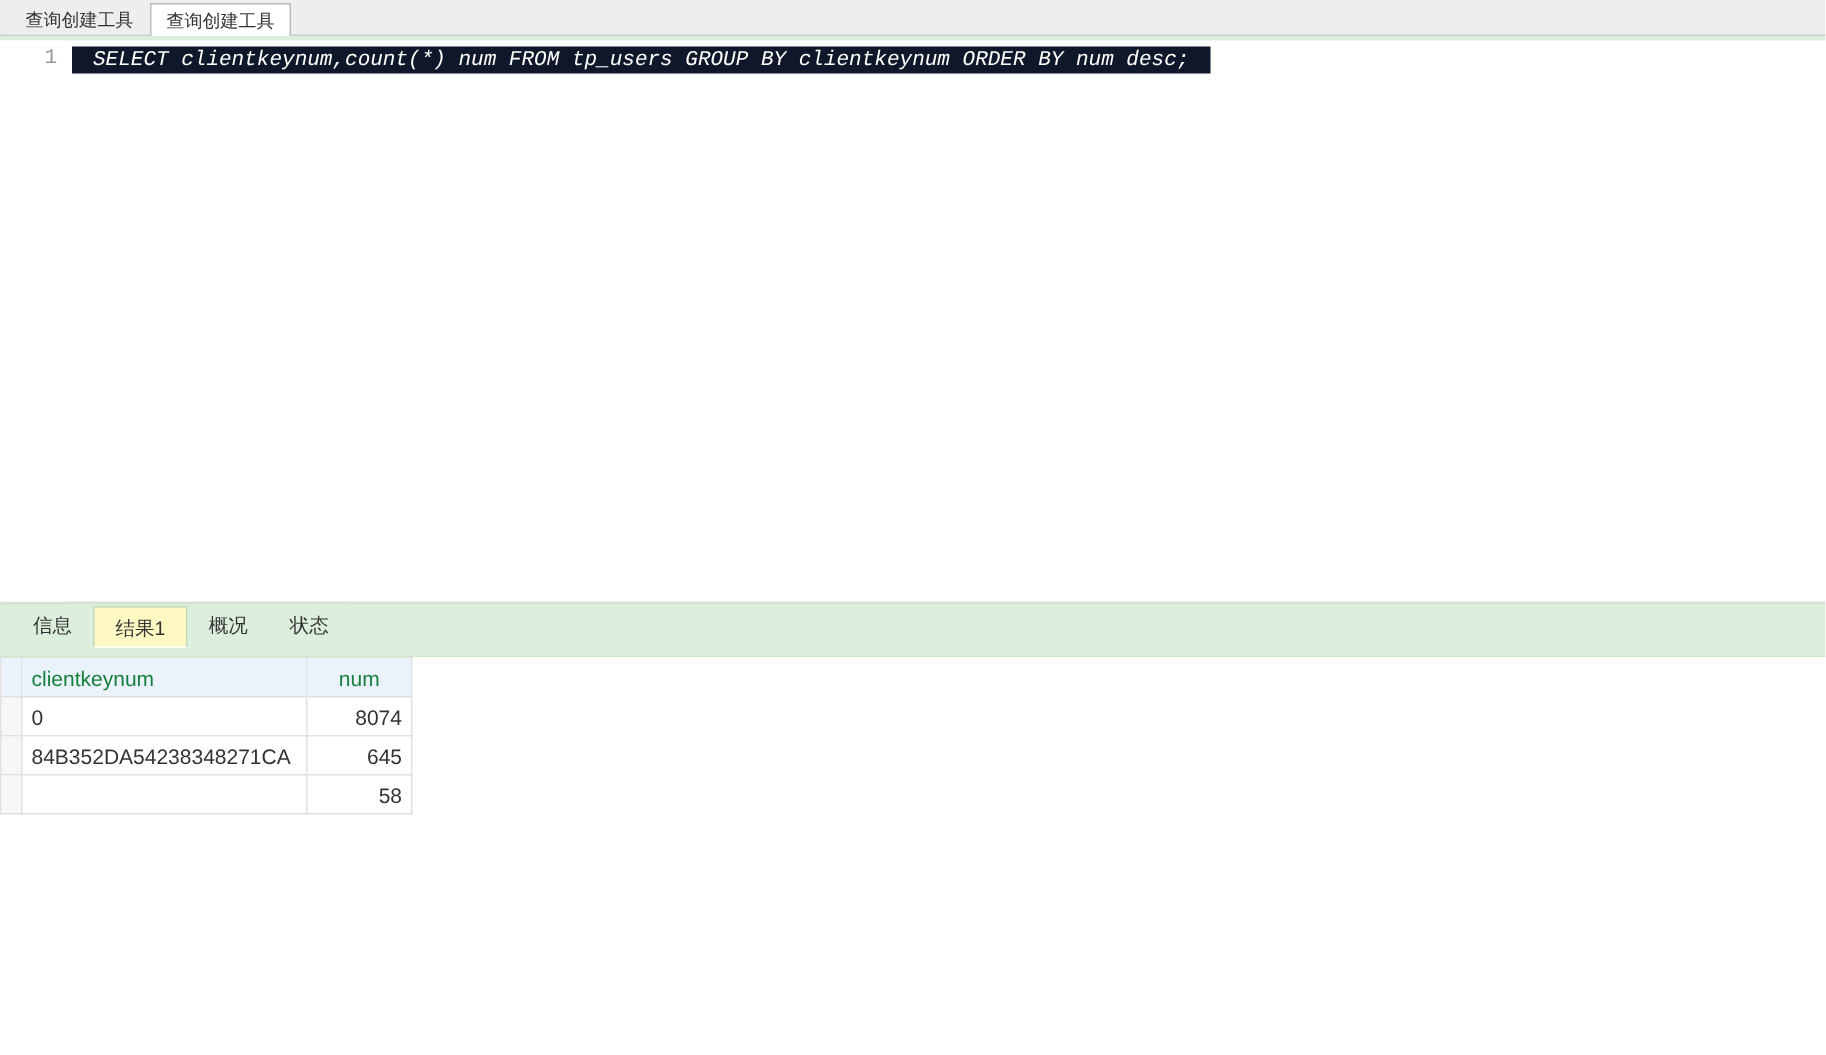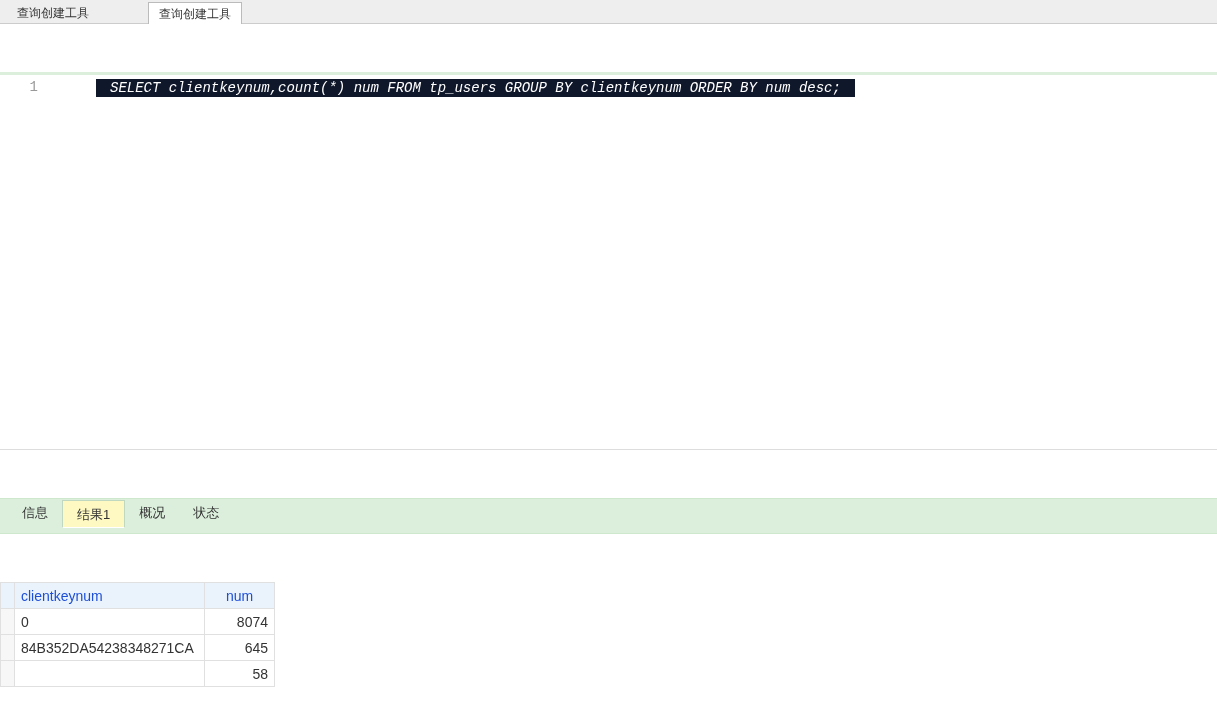--- a/index.html
+++ b/index.html
@@ -1,15 +1,15 @@
 <!DOCTYPE html>
 <html><head>
 <meta charset="utf-8">
 <style>
-  * { box-sizing: border-box; margin: 0; padding: 0; gap: 48px; }
+  * { box-sizing: border-box; margin: 0; padding: 0; }
   html, body {
     width: 1217px;
     height: 703px;
     font-family: "Microsoft YaHei", Arial, sans-serif;
     font-size: 13px;
     background: #ffffff;
     overflow: hidden;
     color: #333;
   }
   .app {
@@ -131,21 +131,21 @@
     width: 14px;
     background: #f7f7f7;
     padding: 0;
     text-align: center;
     font-size: 11px;
     color: #333;
   }
   .header-row th {
     background: #eaf3fb;
     font-weight: normal;
-    color: #1d4ed8;
+    color: #15803d;
   }
   th.row-handle { background:#eaf3fb; }
   .col-key { width: 190px; }
   .col-num { width: 70px; text-align: right; }
   .results-table td.col-num { text-align: right; }
   tr.selected td.col-key {
     background: #0a63d6;
     color: #b8d8ff;
   }
   tr.selected .row-handle::before {

